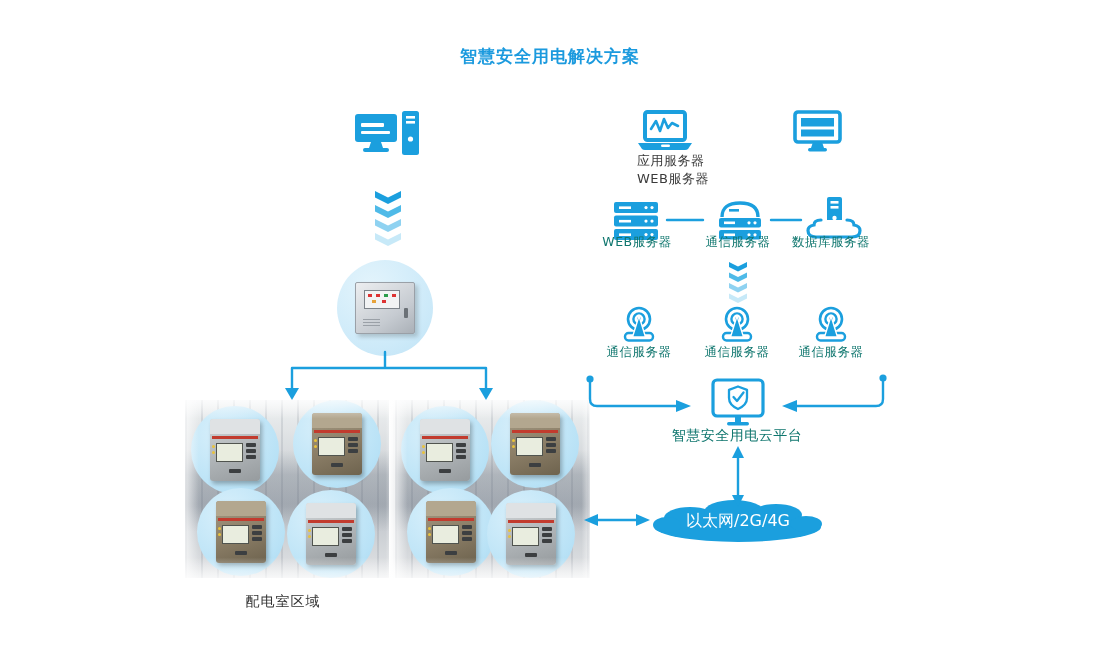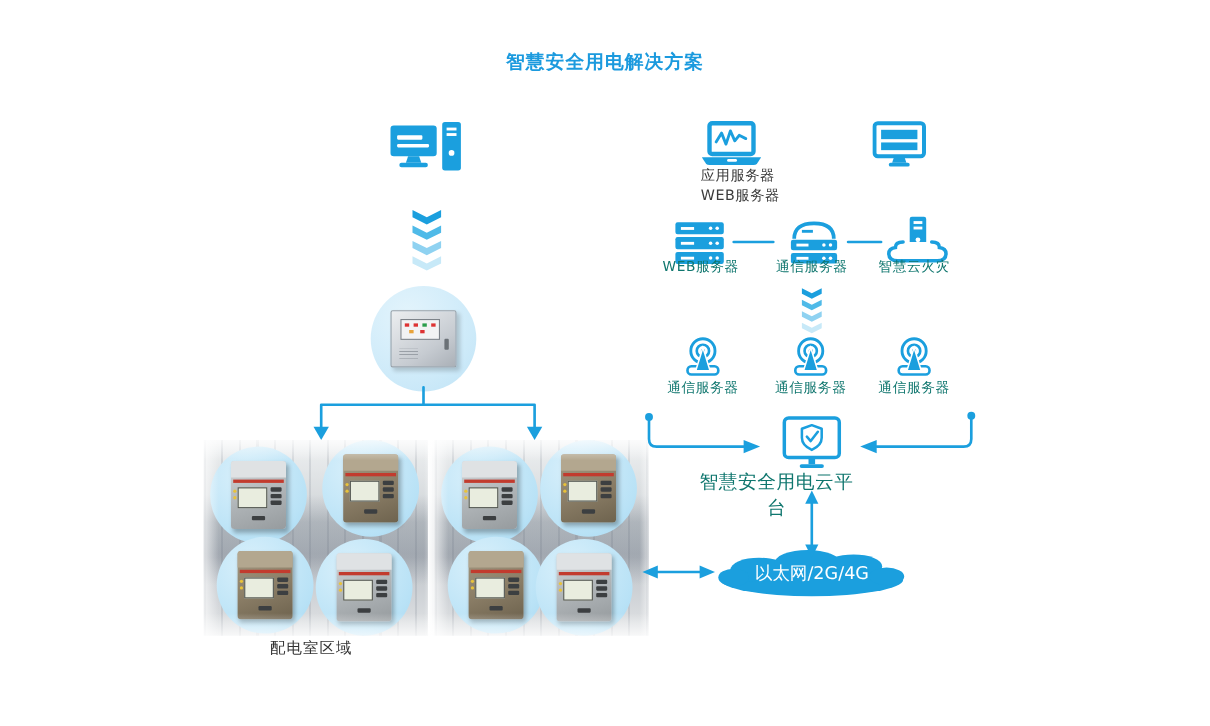--- a/index.html
+++ b/index.html
@@ -26,21 +26,21 @@
   #icon-app-server{left:806px;top:196px;}
   #lbl-app-server{left:781px;top:234px;width:100px;}
   .comm-icon{width:38px;height:38px;}
   #icon-comm-1{left:620px;top:306px;}
   #icon-comm-2{left:718px;top:306px;}
   #icon-comm-3{left:812px;top:306px;}
   #lbl-comm-1{left:602px;top:344px;width:74px;}
   #lbl-comm-2{left:700px;top:344px;width:74px;}
   #lbl-comm-3{left:794px;top:344px;width:74px;}
   #icon-platform{left:711px;top:378px;}
-  #lbl-platform{left:630px;top:427px;width:152px;font-size:17px;}
+  #lbl-platform{left:661px;top:427px;width:152px;font-size:14px;}
   #cloud-node{left:650px;top:497px;}
   
   #cabinet-circle{left:337px;top:260px;width:96px;height:96px;border-radius:50%;
      background:radial-gradient(circle at 35% 28%,#e3f4fc,#cdeaf9 65%,#bfe3f6);
      display:flex;align-items:center;justify-content:center;}
   #lbl-branch-unit{left:440px;top:294px;}
   .cabinet{position:relative;width:58px;height:50px;border:1px solid #9aa0a7;border-radius:2px;
      background:linear-gradient(145deg,#eceef0,#c6cbd1 65%,#aab0b7);
      box-shadow:3px 3px 4px rgba(0,0,0,.18);}
   .cab-screen{position:absolute;top:7px;left:8px;width:34px;height:17px;background:#f2f3f4;
@@ -75,21 +75,21 @@
   .bronze .m-top{background:#b3a78f;}
   .m-stripe{position:absolute;top:17px;left:2px;right:2px;height:3px;background:#c23b2e;}
   .m-lcd{position:absolute;top:24px;left:6px;width:25px;height:17px;background:#e9eddf;border:1px solid #50544f;}
   .m-btns{position:absolute;top:24px;right:4px;width:10px;display:flex;flex-direction:column;gap:2px;}
   .m-btns i{display:block;height:4px;background:#3c3f41;border-radius:1px;}
   .m-leds{position:absolute;top:26px;left:2px;width:3px;display:flex;flex-direction:column;gap:3px;}
   .m-leds i{display:block;width:3px;height:3px;background:#e8c23a;border-radius:50%;}
   .m-port{position:absolute;bottom:8px;left:19px;width:12px;height:4px;background:#3c3f41;border-radius:1px;}
   
   .zone-label{top:581px;font-size:14px;color:#333;letter-spacing:1px;text-align:center;}
-  #lbl-zone-left{left:203px;width:160px;}
+  #lbl-zone-left{left:203px;width:160px;margin-top:12px;}
   #lbl-zone-right{left:380px;width:180px;}
   
   #wires{left:0;top:0;pointer-events:none;}
   .wire{stroke:#1b9fde;stroke-width:2.4;fill:none;stroke-linecap:round;}
   .ah{fill:#1b9fde;stroke:none;}
   .ch1{fill:#1b9fde;} .ch2{fill:#4fbae8;} .ch3{fill:#8fd2f1;} .ch4{fill:#c7e9f8;}
   svg text{font-family:"DejaVu Sans","Liberation Sans",sans-serif;}
 </style>
 </head>
 <body>
@@ -174,21 +174,21 @@
   <div id="lbl-db-server" class="abs lbl1">通信服务器</div>
 
   <svg id="icon-app-server" class="abs" width="56" height="44" viewBox="0 0 56 44">
     <rect x="21" y="1" width="15" height="30" rx="2" fill="#1b9fde"></rect>
     <rect x="24.5" y="5" width="8" height="2.6" fill="#fff"></rect>
     <rect x="24.5" y="10" width="8" height="2.6" fill="#fff"></rect>
     <circle cx="28.5" cy="22" r="2.2" fill="#fff"></circle>
     <path d="M41 24 Q48 24 48 29 Q54 30 54 34.5 Q54 41 46 41 H10 Q2 41 2 34.5 Q2 30 8 29 Q8 24 15 24" fill="#fff" stroke="none"></path>
     <path d="M41 24 Q48 24 48 29 Q54 30 54 34.5 Q54 41 46 41 H10 Q2 41 2 34.5 Q2 30 8 29 Q8 24 15 24" fill="none" stroke="#1b9fde" stroke-width="3.2" stroke-linecap="round"></path>
   </svg>
-  <div id="lbl-app-server" class="abs lbl1">智慧云火灾</div>
+  <div id="lbl-app-server" class="abs lbl1">数据库服务器</div>
 
   <svg id="icon-comm-1" class="abs comm-icon" viewBox="0 0 38 38">
     <circle cx="19" cy="13" r="11" fill="none" stroke="#1b9fde" stroke-width="2.6"></circle>
     <circle cx="19" cy="13" r="5.6" fill="none" stroke="#1b9fde" stroke-width="2.4"></circle>
     <circle cx="19" cy="13" r="1.9" fill="#1b9fde"></circle>
     <rect x="5" y="27" width="28" height="7.5" rx="3.5" fill="#fff" stroke="#1b9fde" stroke-width="2.4"></rect>
     <path d="M19 10 L12.5 31 H25.5 Z" fill="#1b9fde" stroke="#fff" stroke-width="1.4"></path>
   </svg>
   <svg id="icon-comm-2" class="abs comm-icon" viewBox="0 0 38 38">
     <circle cx="19" cy="13" r="11" fill="none" stroke="#1b9fde" stroke-width="2.6"></circle>

